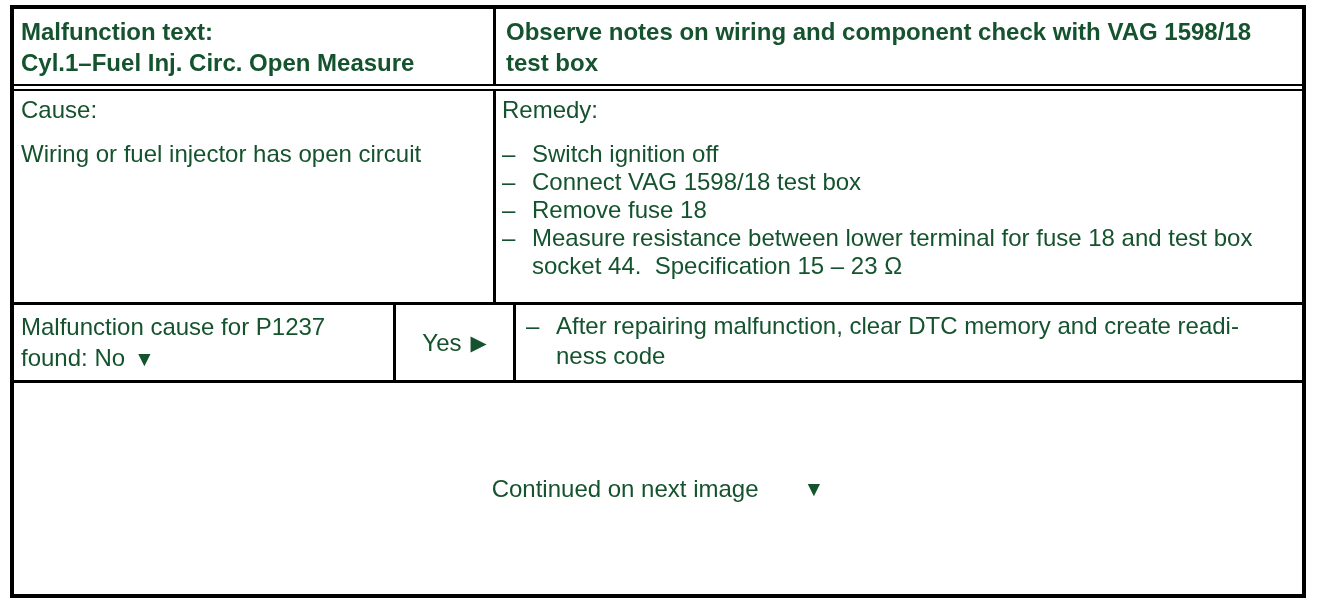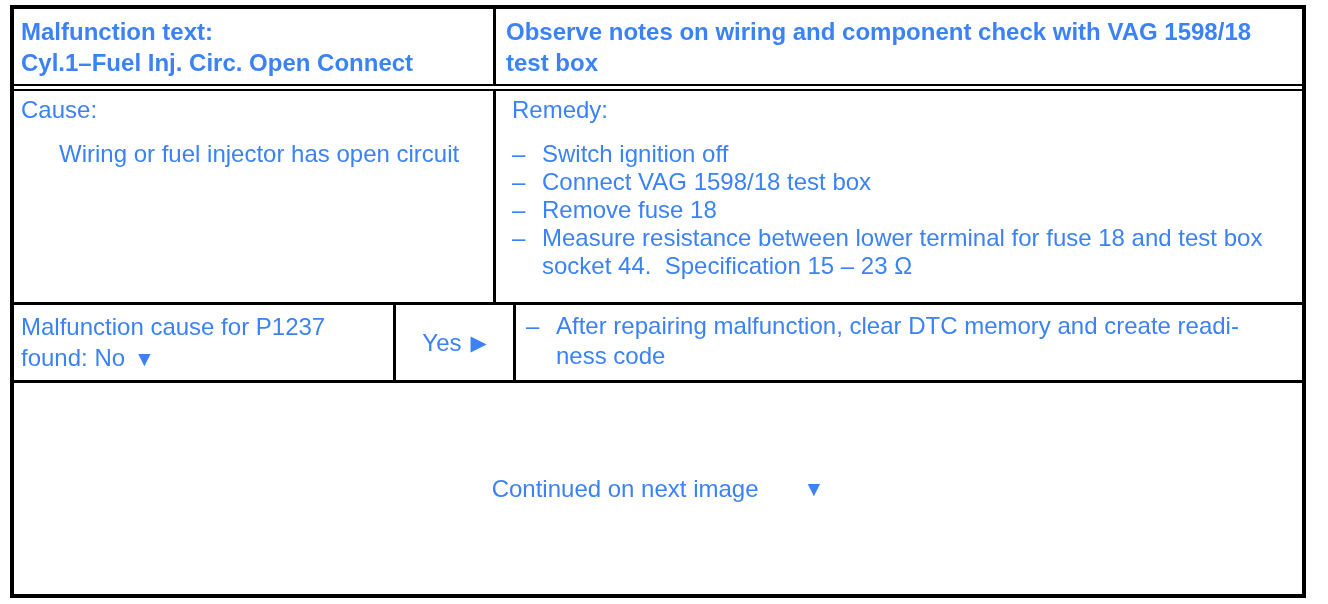--- a/index.html
+++ b/index.html
@@ -1,18 +1,18 @@
 <!DOCTYPE html>
 <html><head>
 <meta charset="utf-8">
 <style>
   html, body { margin:0; padding:0; background:#ffffff; }
   .page {
     position:relative; width:1328px; height:604px; background:#ffffff;
-    font-family:"Liberation Sans","DejaVu Sans",sans-serif; color:#3b82f6;
+    font-family:"Liberation Sans","DejaVu Sans",sans-serif; color:#14532d;
     -webkit-font-smoothing:antialiased;
   }
   .dtable {
     position:absolute; left:10px; top:5px; width:1296px; height:593px;
     border:4px solid #000; box-sizing:border-box;
     display:flex; flex-direction:column; background:#fff;
   }
   .row { display:flex; box-sizing:border-box; }
 
   
@@ -24,23 +24,23 @@
   .hcell-right {
     flex:1; padding:7px 24px 0 10px; font-weight:bold; font-size:24px; line-height:31px;
   }
 
   
   .row-main { flex:1; border-bottom:3px solid #000; overflow:hidden; font-size:24px; }
   .cause-cell {
     width:482px; box-sizing:border-box; border-right:3px solid #000;
     padding:5px 2px 0 7px; line-height:28px;
   }
-  .remedy-cell { flex:1; padding:5px 6px 0 16px; line-height:28px; }
+  .remedy-cell { flex:1; padding:5px 6px 0 6px; line-height:28px; }
   .cell-label { margin-bottom:16px; }
-  .cause-text { white-space:nowrap;margin-left:38px; }
+  .cause-text { white-space:nowrap; }
   .steps { }
   .step { display:flex; }
   .step .marker { flex:0 0 30px; }
   .step .stext { flex:1; white-space:pre-wrap; }
   .step.plain { display:block; }
   .step.plain .stext { white-space:pre-wrap; }
 
   
   .row-decision { height:78px; border-bottom:3px solid #000; font-size:24px; }
   .q-cell {
@@ -61,21 +61,21 @@
 </style>
 </head>
 <body>
 
 <div class="page">
   <div class="dtable">
 
     <div class="row row-header">
       <div class="hcell-left">
         <div>Malfunction text:</div>
-        <div>Cyl.1–Fuel Inj. Circ. Open Connect</div>
+        <div>Cyl.1–Fuel Inj. Circ. Open Measure</div>
       </div>
       <div class="hcell-right">
         <span>Observe notes on wiring and component check with VAG 1598/18 test box</span>
       </div>
     </div>
 
     <div class="row row-main">
       <div class="cause-cell">
         <div class="cell-label">Cause:</div>
         <div class="cause-text">Wiring or fuel injector has open circuit</div>

